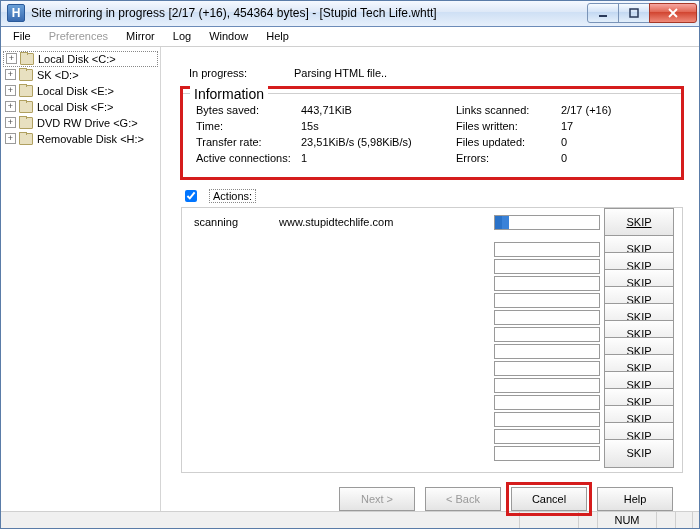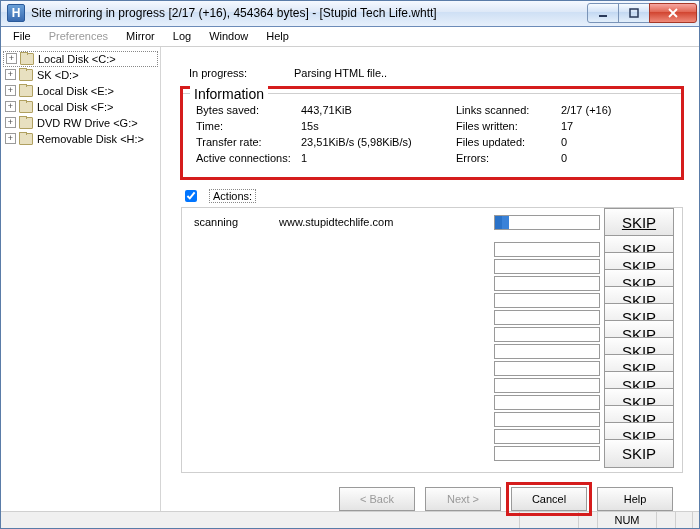--- a/index.html
+++ b/index.html
@@ -42,21 +42,21 @@
   .transfers { border: 1px solid #cfcfcf; background: #fff; padding: 0 8px 10px 12px; }
   .transfers-header { display: flex; align-items: center; margin-bottom: 4px; }
   .transfers-header .c1 { width: 85px; }
   .transfers-header .c2 { flex: 1; }
   .slot-row { display: flex; align-items: center; height: 17px; }
   .slot-row .spacer { width: 85px; }
   .slot-row .url { flex: 1; }
   .progress-cell { width: 110px; padding-right: 6px; }
   .pbar { height: 15px; width: 106px; border: 1px solid #9a9a9a; background: #fff; position: relative; }
   .pbar .fill { position: absolute; top: 0; left: 0; bottom: 0; width: 14px; background: repeating-linear-gradient(90deg, #2a72c8 0 7px, transparent 7px 14px); background-color: #3a82d8; }
-  .skip-btn { width: 70px; height: 29px; border: 1px solid #9a9a9a; background: linear-gradient(#fefefe,#e6e6e6); font-size: 15px; display: flex; align-items: center; justify-content: center; cursor: pointer; }
+  .skip-btn { width: 70px; height: 29px; border: 1px solid #9a9a9a; background: linear-gradient(#fefefe,#e6e6e6); font-size: 11px; display: flex; align-items: center; justify-content: center; cursor: pointer; }
   .skip-btn.primary { text-decoration: underline; }
   
   .bottom-btns { display: flex; justify-content: flex-end; gap: 10px; padding: 14px 10px 0 0; }
   .btn { width: 76px; height: 24px; border: 1px solid #9a9a9a; background: linear-gradient(#fdfdfd,#e4e4e4); display: flex; align-items: center; justify-content: center; font-size: 11px; cursor: pointer; position: relative; }
   .btn.disabled { color: #9a9a9a; }
   .cancel-wrap { position: relative; display: flex; }
   .cancel-highlight { position: absolute; top: -5px; left: -5px; right: -5px; bottom: -5px; border: 3px solid #d51c1c; pointer-events: none; }
   
   .statusbar { height: 20px; background: #f0f0f0; border-top: 1px solid #d0d0d0; display: flex; align-items: center; justify-content: flex-end; padding: 0 6px; gap: 10px; }
   .status-cell { width: 60px; border-left: 1px solid #cfcfcf; border-right: 1px solid #cfcfcf; height: 16px; display: flex; align-items: center; justify-content: center; margin-left: 8px; }
@@ -283,22 +283,22 @@
               <span class="url"></span>
               <div class="progress-cell">
                 <div class="pbar"></div>
               </div>
               <div class="skip-btn">SKIP</div>
             </div>
           </div>
       </div>
 
       <div class="bottom-btns">
+        <div class="btn disabled">Next &gt;</div>
         <div class="btn disabled">&lt; Back</div>
-        <div class="btn disabled">Next &gt;</div>
         <div class="cancel-wrap">
           <div class="cancel-highlight"></div>
           <div class="btn">Cancel</div>
         </div>
         <div class="btn">Help</div>
       </div>
 
     </div>
   </div>
 

